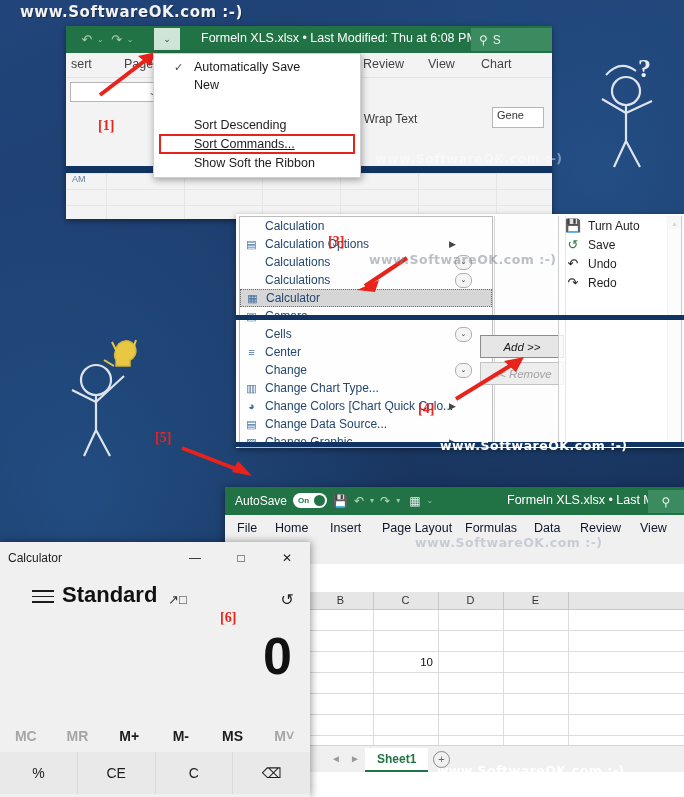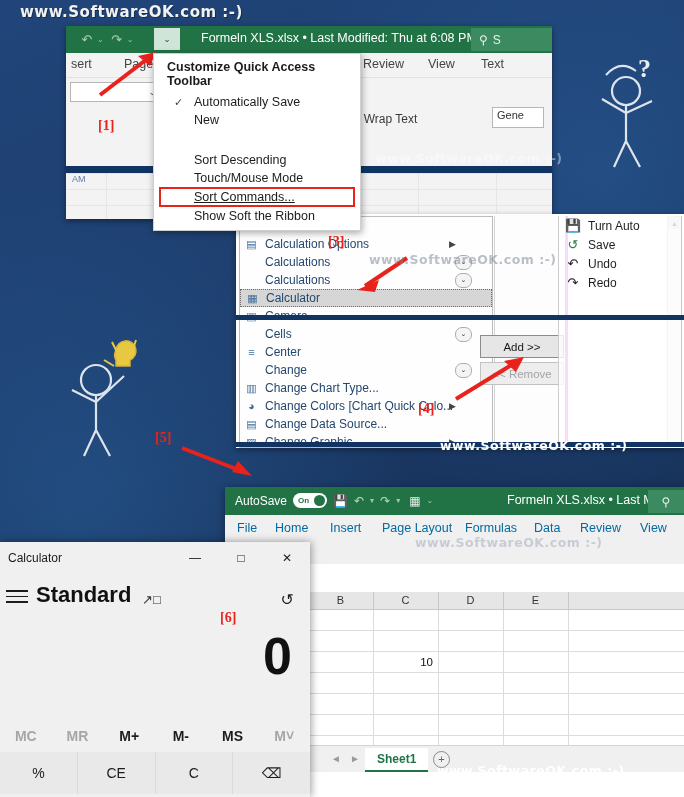--- a/index.html
+++ b/index.html
@@ -98,21 +98,21 @@
                font-size:11px;color:#3f6d9e;}
   .cmdrow .sub{position:absolute;right:36px;font-size:9px;color:#444;}
   .blue-strip{position:absolute;left:0;width:100%;height:5px;background:#123463;}
   .spinner{position:absolute;right:20px;width:15px;height:13px;border:1px solid #adadad;
            border-radius:7px;background:#f4f4f4;display:flex;align-items:center;justify-content:center;
            font-size:7px;color:#333;}
   .scrollcol{position:absolute;right:2px;top:2px;width:13px;height:228px;background:#eee;border:1px solid #c9c9c9;}
   .scrollcol .ar{height:12px;display:flex;align-items:center;justify-content:center;font-size:7px;color:#333;background:#ddd;}
   
   .midbtns{position:absolute;left:258px;top:2px;width:70px;height:230px;border-left:1px solid #d5d5d5;
-           border-right:3px solid #d946ef;}
+           border-right:1px solid #d946ef;font-style:italic;}
   .btn{position:absolute;left:5px;width:80px;height:21px;border:1px solid #8c8c8c;background:#e6e6e6;
        font-size:11.5px;color:#1c1c1c;display:flex;align-items:center;justify-content:center;}
   .btn.disabled{color:#a3a3a3;border-color:#c2c2c2;background:#ededed;}
   
   .rightlist{position:absolute;left:322px;top:2px;width:122px;height:230px;background:rgba(255,255,255,.8);
              border-left:1px solid #cdcdcd;}
   .rrow{height:19px;display:flex;align-items:center;gap:7px;font-size:12px;color:#1e1e1e;padding-left:6px;}
   .rrow .rico{width:16px;text-align:center;font-size:13px;}
 
   
@@ -122,21 +122,21 @@
   .w3-autosave{position:absolute;left:10px;top:6px;display:flex;align-items:center;gap:6px;
                color:#ffffff;font-size:12px;}
   .toggle{width:34px;height:15px;border-radius:8px;background:#ffffff;position:relative;
           display:flex;align-items:center;}
   .toggle .knob{width:11px;height:11px;border-radius:50%;background:#217346;position:absolute;right:2px;}
   .toggle .tl{position:absolute;left:5px;font-size:8px;color:#217346;font-weight:bold;}
   .w3-doc{position:absolute;left:282px;top:6px;color:#fff;font-size:12.5px;white-space:nowrap;}
   .w3-search{position:absolute;right:0;top:3px;width:36px;height:23px;background:#3c8a5f;
              display:flex;align-items:center;justify-content:center;color:#e7f3ec;font-size:12px;}
   .w3-tabs{height:27px;background:#f0f0f0;position:relative;}
-  .w3-tabs span{position:absolute;top:6px;font-size:12.5px;color:#0369a1;}
+  .w3-tabs span{position:absolute;top:6px;font-size:12.5px;color:#0f172a;}
   .w3-formula{height:22px;background:#fff;border-top:1px solid #dcdcdc;border-bottom:1px solid #dcdcdc;
               position:relative;}
   .w3-formula .txt{position:absolute;left:104px;top:4px;font-size:12px;color:#222;}
   
   .sheet{position:absolute;left:0;top:105px;width:100%;height:180px;background:#fff;}
   .colhdr{height:17px;background:#e6e6e6;border-bottom:1px solid #c8c8c8;position:relative;}
   .colhdr .c{position:absolute;top:2px;font-size:11px;color:#333;text-align:center;}
   .colhdr .sepv{position:absolute;top:0;width:1px;height:100%;background:#c8c8c8;}
   .rowarea{position:relative;height:146px;}
   .rowarea .rh{position:absolute;left:0;width:18px;height:21px;background:#e6e6e6;
@@ -154,21 +154,21 @@
   .plus{position:absolute;left:208px;top:5px;width:15px;height:15px;border:1px solid #8a8a8a;
         border-radius:50%;font-size:11px;color:#666;text-align:center;line-height:14px;}
 
   
   .calc{position:absolute;left:0;top:542px;width:310px;height:255px;background:#f0f0f0;
         box-shadow:1px 0 8px rgba(0,0,0,.4);overflow:hidden;}
   .calc-title{height:32px;position:relative;background:#f0f0f0;}
   .calc-title .t{position:absolute;left:8px;top:9px;font-size:12px;color:#1c1c1c;}
   .calc-title .wb{position:absolute;top:0;width:46px;height:32px;display:flex;align-items:center;
                   justify-content:center;font-size:12px;color:#1c1c1c;}
-  .calc-head{height:46px;position:relative;}
+  .calc-head{height:46px;position:relative;margin-left:26px;}
   .calc-head .hamb{position:absolute;left:6px;top:16px;width:22px;height:14px;}
   .calc-head .hamb i{display:block;height:1.6px;background:#1c1c1c;margin-bottom:4px;}
   .calc-head .mode{position:absolute;left:36px;top:8px;font-size:22px;font-weight:bold;color:#111;}
   .calc-head .pop{position:absolute;left:142px;top:18px;font-size:13px;color:#333;}
   .calc-head .hist{position:absolute;right:16px;top:16px;font-size:16px;color:#222;}
   .calc-display{height:100px;position:relative;}
   .calc-display .val{position:absolute;right:18px;top:10px;font-size:52px;font-weight:bold;color:#111;line-height:52px;}
   .memrow{height:32px;display:flex;}
   .memrow div{flex:1;display:flex;align-items:center;justify-content:center;font-size:14px;
               font-weight:bold;color:#1c1c1c;}
@@ -205,21 +205,21 @@
       <span>⚲</span>
       <span>S</span>
     </div>
   </div>
 
   <div class="w1-tabs">
     <span style="left:5px">sert</span>
     <span style="left:58px">Page</span>
     <span style="left:297px">Review</span>
     <span style="left:362px">View</span>
-    <span style="left:415px">Text</span>
+    <span style="left:415px">Chart</span>
   </div>
 
   <div class="w1-ribbon">
     <div class="ribbon-box">⌄</div>
     <span class="small-caret">⌄</span>
     <div class="wrap-text">
       <span class="abc-ico">
         <span>ab</span><br><span>c↵</span>
       </span>
       <span>Wrap Text</span>
@@ -235,34 +235,30 @@
         <i style="left:118px"></i>
         <i style="left:196px"></i>
       <i style="left:274px"></i>
         <i style="left:352px"></i>
         <i style="left:430px"></i>
     </div>
   </div>
 </div>
 
 <div class="qatmenu">
-  <div class="hdr">Customize Quick Access Toolbar</div>
   <div class="mi">
     <span class="tick">✓</span>
     <span>Automatically Save</span>
   </div>
   <div class="mi">
     <span>New</span>
   </div>
   <div style="height:22px"></div>
   <div class="mi">
     <span>Sort Descending</span>
-  </div>
-  <div class="mi">
-    <span>Touch/Mouse Mode</span>
   </div>
   <div class="mi highlight">
     <span class="u-underline" style="text-decoration-skip-ink:none">Sort Commands...</span>
   </div>
   <div class="mi">
     <span>Show Soft the Ribbon</span>
   </div>
 </div>
 
 <svg class="arrow" style="left:96px;top:52px;" width="64" height="46">

